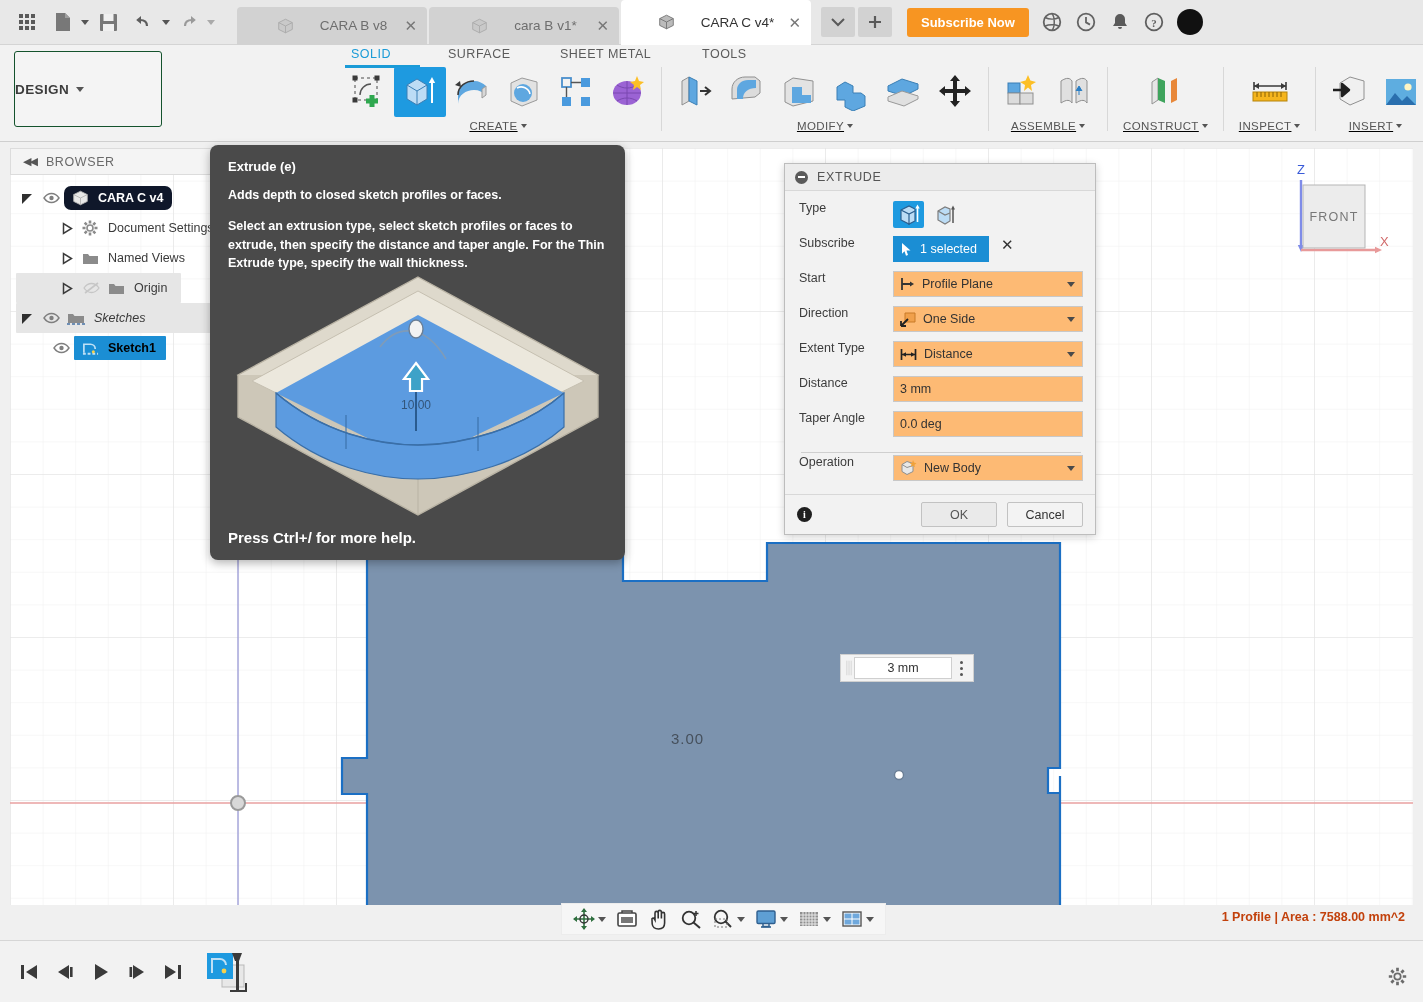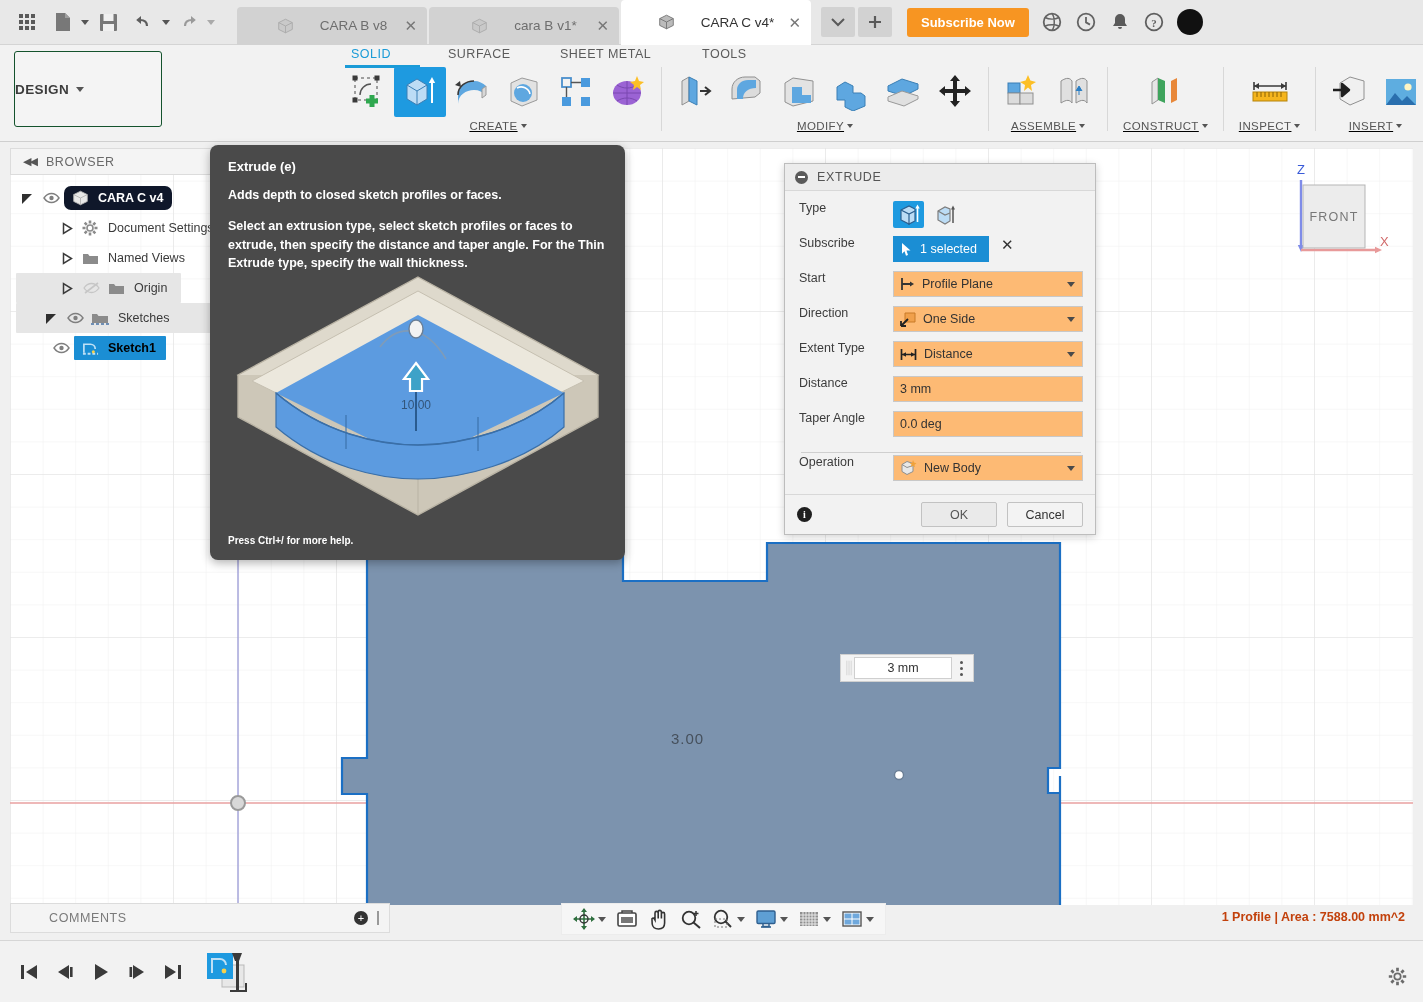--- a/index.html
+++ b/index.html
@@ -120,21 +120,21 @@
 
   
   .tooltip {
     position:absolute; left:210px; top:145px; width:415px; height:415px;
     background:#4a4a4a; border-radius:8px; z-index:20; color:#fff; padding:14px 18px;
     box-shadow:0 3px 10px rgba(0,0,0,.3);
   }
   .tt-title { font-size:13px; font-weight:bold; margin-bottom:12px; }
   .tt-p { font-size:12.5px; font-weight:bold; line-height:1.5; margin-bottom:12px; }
   .tt-img { position:absolute; left:18px; top:122px; width:380px; height:270px; }
-  .tt-foot { position:absolute; left:18px; bottom:14px; font-size:10px; font-weight:bold; }
+  .tt-foot { position:absolute; left:18px; bottom:14px; font-size:15px; font-weight:bold; }
 
   
   .dlg {
     position:absolute; left:784px; top:163px; width:312px; z-index:25;
     background:#f2f2f2; border:1px solid #bdbdbd; box-shadow:0 2px 8px rgba(0,0,0,.18);
   }
   .dlg-head { height:27px; background:#ececec; border-bottom:1px solid #d8d8d8; display:flex; align-items:center; padding-left:10px; gap:9px;}
   .dlg-head .t { font-size:12.5px; color:#555; letter-spacing:.7px; }
   .minus-circle { width:13px;height:13px;border-radius:50%;background:#5a5a5a;display:flex;align-items:center;justify-content:center;}
   .minus-circle i { width:7px;height:2px;background:#fff;display:block; }
@@ -669,21 +669,21 @@
           </svg>
       </div>
       <div class="ticon">
         <svg width="17" height="14" viewBox="0 0 17 14">
             <path d="M1 3h5l1.5 2H16v8H1z" fill="#8b8b8b"></path>
           </svg>
       </div>
       <span class="tlabel">Origin</span>
     </div>
 
-    <div class="tnode tn-soft" style="padding-left:24px; width:200px;">
+    <div class="tnode tn-soft" style="padding-left:0; width:200px;font-style:italic;">
       <div class="tw">
         <svg width="13" height="13" viewBox="0 0 13 13">
             <path d="M1 2h10L1 12z" fill="#2f2f2f"></path>
           </svg>
       </div>
       <div class="eye">
         <svg width="17" height="12" viewBox="0 0 17 12">
             <path d="M1 6s3-4.5 7.5-4.5S16 6 16 6s-3 4.5-7.5 4.5S1 6 1 6z" fill="none" stroke="#7f7f7f" stroke-width="1.4"></path>
             <circle cx="8.5" cy="6" r="2.2" fill="#7f7f7f"></circle>
           </svg>
@@ -860,25 +860,20 @@
       <div style="flex:1"></div>
       <div class="dbtn" style="margin-right:10px">OK</div>
       <div class="dbtn cancel">Cancel</div>
     </div>
   </div>
 
   <div class="leftrail"></div>
   <div class="rightrail"></div>
   <div class="bottomrail"></div>
 
-  <div class="comments">
-    <span class="cl">COMMENTS</span>
-    <span class="plus-circle">+</span>
-    <span class="vgrip"></span>
-  </div>
 
   <div class="navbar">
     <div class="nav-ic">
       <svg width="22" height="22" viewBox="0 0 22 22">
           <path d="M11 1v20M1 11h20" stroke="#2f6f3f" stroke-width="1.6"></path>
           <path d="M11 0l3 4h-6zM11 22l3-4h-6z" fill="#2f6f3f"></path>
           <path d="M0 11l4-3v6zM22 11l-4-3v6z" fill="#2f6f3f"></path>
           <circle cx="11" cy="11" r="4" fill="none" stroke="#333" stroke-width="1.4"></circle>
         </svg>
       <span class="caret-sm"></span>

